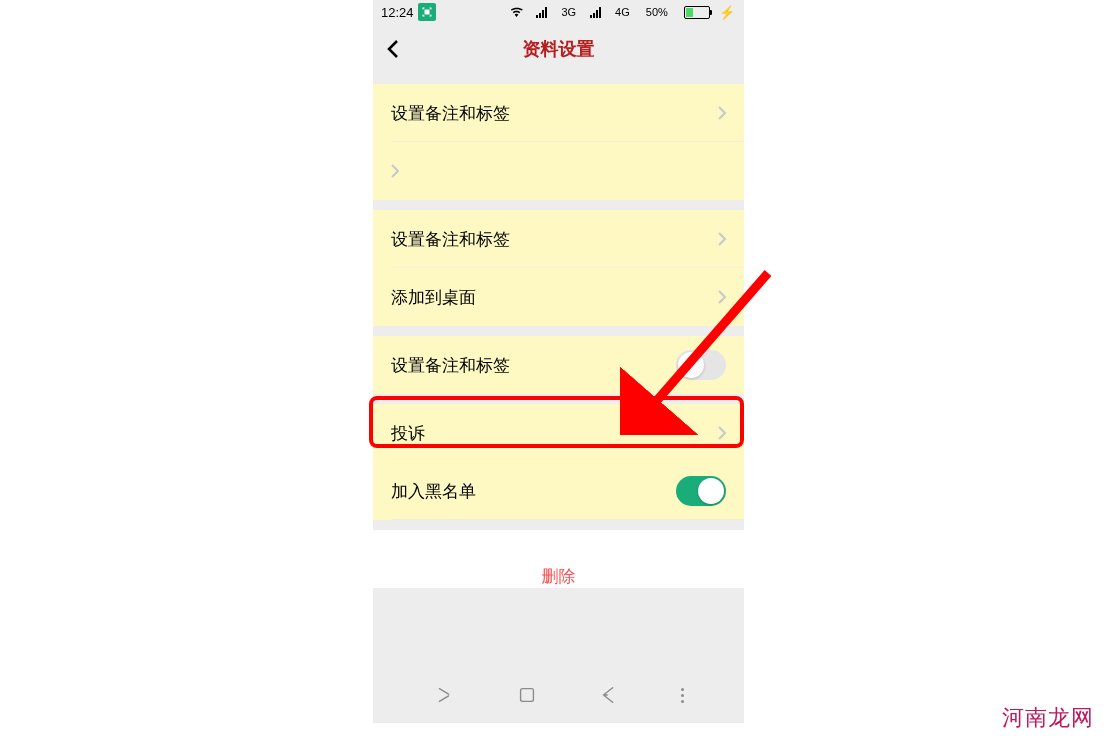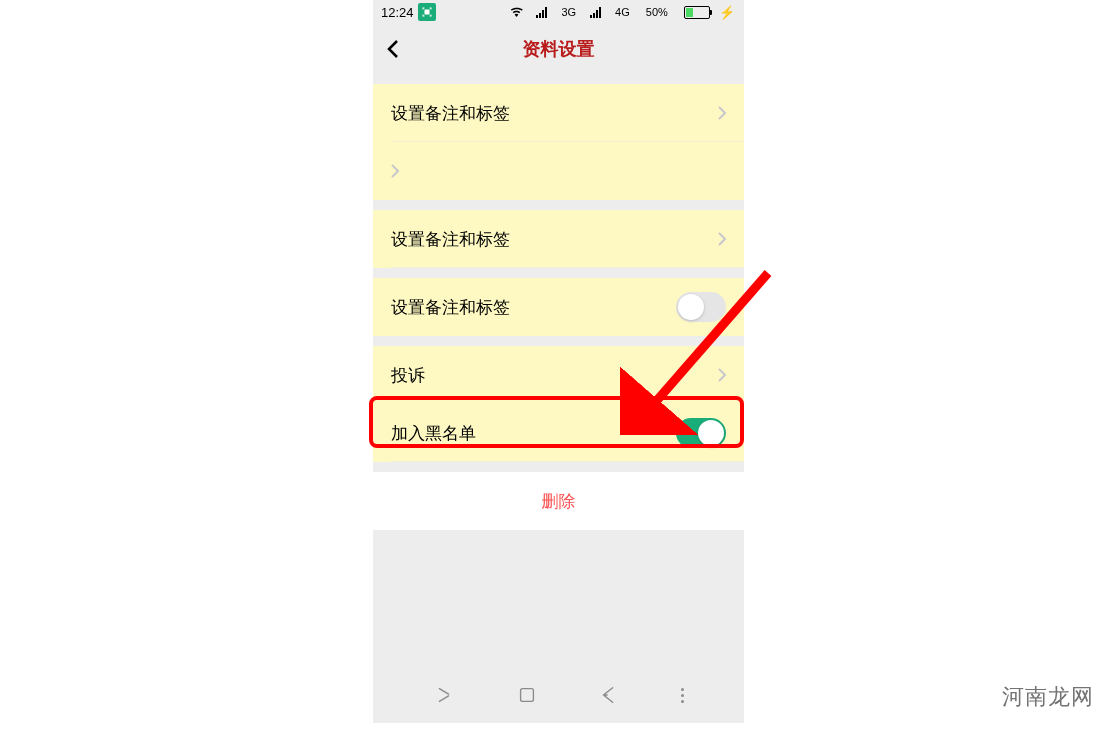--- a/index.html
+++ b/index.html
@@ -210,21 +210,21 @@
       position: absolute;
       border: 4px solid #ff0000;
       border-radius: 8px;
       pointer-events: none;
       z-index: 10;
     }
     .delete-btn {
       height: 58px;
       background: #fff;
       display: flex;
-      align-items: center;
+      align-items: flex-end;
       justify-content: center;
       font-size: 17px;
       color: #fa5151;
       margin-top: 10px;
     }
     .nav-bottom {
       position: absolute;
       bottom: 0;
       left: 0;
       right: 0;
@@ -255,24 +255,24 @@
       opacity: 0.75;
     }
     .arrow-annotation {
       position: absolute;
       z-index: 20;
       pointer-events: none;
     }
     .watermark {
       position: absolute;
       right: 15px;
-      bottom: 28px;
+      bottom: 7px;
       font-size: 22px;
       font-weight: 500;
-      color: #737373;
+      color: #be185d;
       letter-spacing: 1px;
     }
   </style>
 </head>
 <body>
 
 <div class="phone-frame">
 
   <div class="status-bar">
     <span class="status-time">12:24</span>
@@ -327,20 +327,26 @@
     <div class="list-item">
       <svg class="chevron-right" viewBox="0 0 8 14">
           <polyline points="1,1 7,7 1,13"></polyline>
         </svg>
     </div>
   </div>
 
   <div class="section">
     <div class="list-item with-divider">
       <span class="item-label">设置备注和标签</span>
+      <svg class="chevron-right" viewBox="0 0 8 14">
+          <polyline points="1,1 7,7 1,13"></polyline>
+        </svg>
+    </div>
+    <div class="list-item">
+      <span class="item-label">添加到桌面</span>
       <svg class="chevron-right" viewBox="0 0 8 14">
           <polyline points="1,1 7,7 1,13"></polyline>
         </svg>
     </div>
   </div>
 
   <div class="section">
     <div class="list-item">
       <span class="item-label">设置备注和标签</span>
       <div class="toggle off">

